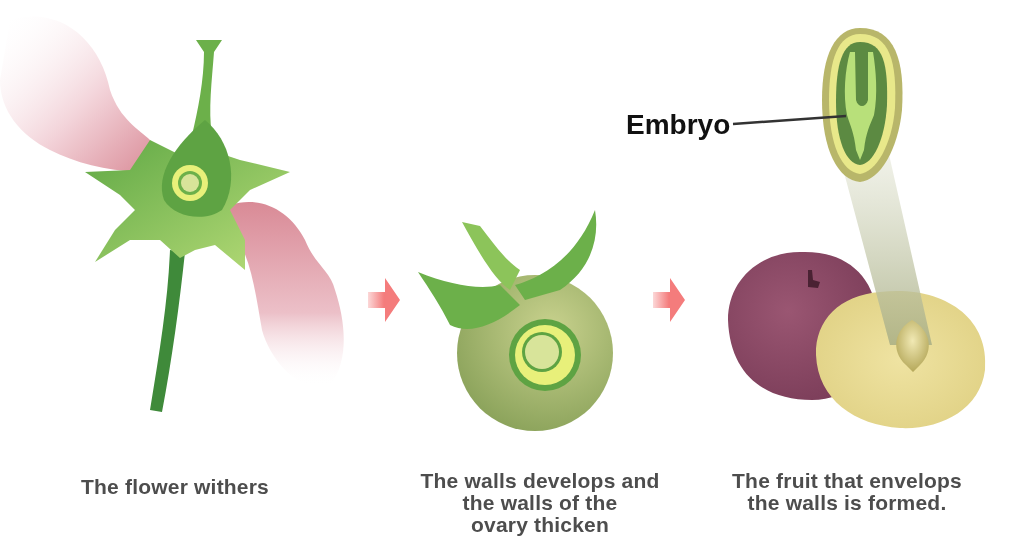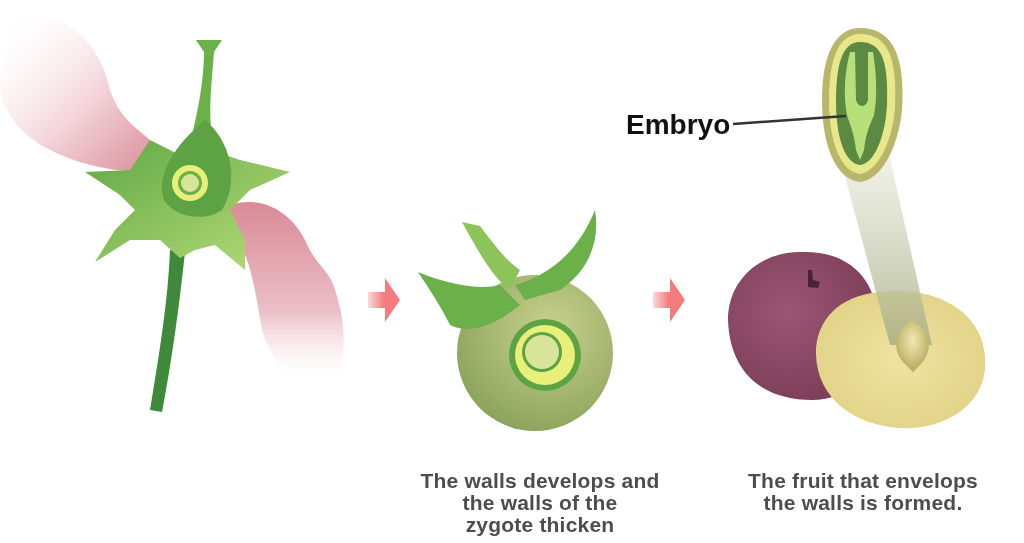--- a/index.html
+++ b/index.html
@@ -1,21 +1,21 @@
 <!DOCTYPE html>
 <html><head>
 <meta charset="utf-8">
 <style>
   html, body { margin:0; padding:0; background:#ffffff; }
   body { width:1024px; height:543px; position:relative; overflow:hidden; font-family:"Liberation Sans", sans-serif; }
   .stage { position:absolute; left:0; top:0; width:1024px; height:543px; }
   .caption { position:absolute; color:#4d4d4d; font-weight:bold; font-size:21px; line-height:22px; text-align:center; letter-spacing:0.2px; font-family:"Liberation Sans", sans-serif; }
   .cap1 { left:40px; top:476px; width:270px; }
   .cap2 { left:385px; top:470px; width:310px; }
-  .cap3 { left:718px; top:470px; width:290px; }
+  .cap3 { left:702px; top:470px; width:290px; }
   .label-embryo { position:absolute; left:626px; top:109px; font-size:28px; font-weight:bold; color:#111; font-family:"Liberation Sans", sans-serif; }
   svg { position:absolute; left:0; top:0; }
 </style>
 </head>
 <body>
 
 <div class="stage">
 
 <svg width="1024" height="543" viewBox="0 0 1024 543">
   <defs>
@@ -97,25 +97,28 @@
     <path d="M860,28 C895,28 905,60 902,110 C898,150 880,180 860,182 C838,180 822,150 822,100 C822,55 835,28 860,28 Z" fill="#b8b66a"></path>
     <path d="M860,34 C890,34 897,62 895,108 C892,145 876,172 860,174 C842,172 829,145 829,100 C829,60 838,34 860,34 Z" fill="#e8e88a"></path>
     <path d="M860,42 C884,42 888,65 887,105 C885,140 873,164 860,165 C846,164 836,140 836,102 C836,65 842,42 860,42 Z" fill="#5c8a42"></path>
     <path d="M850,52 L855,52 L856,100 C858,108 866,108 868,100 L868,52 L873,52 C876,70 878,95 874,115 C870,125 866,132 864,150 L860,160 L856,150 C854,132 850,125 847,115 C843,95 845,70 850,52 Z" fill="#b8e07a"></path>
     <line x1="733" y1="124" x2="846" y2="116" stroke="#333" stroke-width="2.5"></line>
   </g>
 </svg>
 
 <div class="label-embryo">Embryo</div>
 
+<div class="caption cap1">
+  <span>The flower withers</span>
+</div>
 
 <div class="caption cap2">
   <div>The walls develops and</div>
   <div>the walls of the</div>
-  <div>zygote thicken</div>
+  <div>ovary thicken</div>
 </div>
 
 <div class="caption cap3">
   <div>The fruit that envelops</div>
   <div>the walls is formed.</div>
 </div>
 
 </div>
 
 </body></html>

